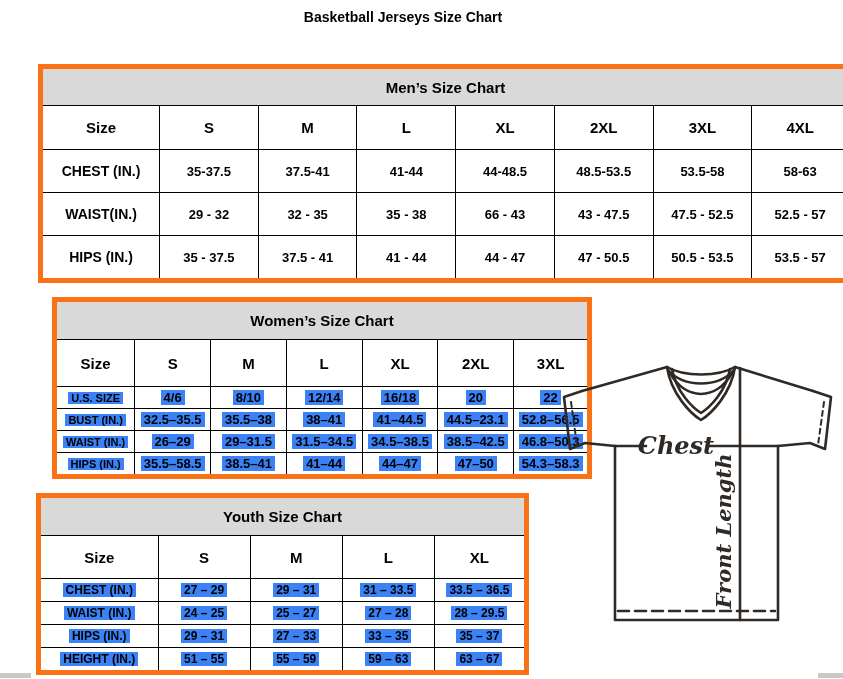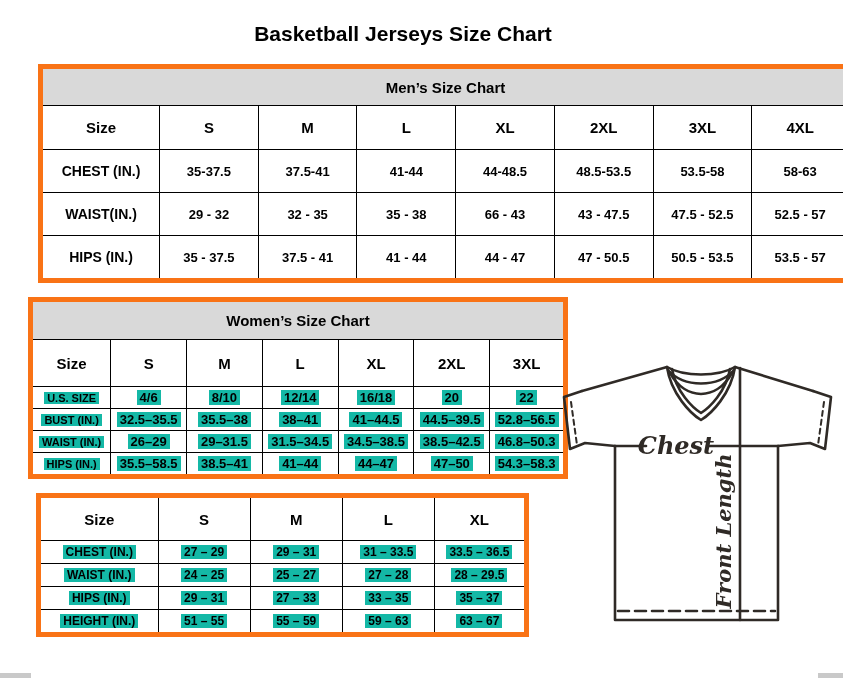--- a/index.html
+++ b/index.html
@@ -1,54 +1,54 @@
 <!DOCTYPE html>
 <html><head>
 <meta charset="utf-8">
 <style>
   html,body{margin:0;padding:0;}
   body{
     width:843px;height:679px;position:relative;background:#ffffff;
     font-family:"Liberation Sans",sans-serif;color:#000;overflow:hidden;
   }
   .page-title{
-    position:absolute;top:22px;left:0;width:806px;text-align:center;
-    font-size:21px;font-weight:bold;letter-spacing:0;
+    position:absolute;top:9px;left:0;width:806px;text-align:center;
+    font-size:14px;font-weight:bold;letter-spacing:0;
   }
   table.size-table{
     position:absolute;border-collapse:collapse;table-layout:fixed;
     border:5px solid #f97316;
     margin-left:24px;
   }
   table.size-table th,table.size-table td{
     border:1px solid #000;text-align:center;vertical-align:middle;padding:0;
     font-weight:bold;
   }
   th.band{background:#d9d9d9;font-size:15px;}
   
   table.mens{left:14px;top:64px;width:815px;}
   .mens th.band{height:36px;}
   .mens th.colhead{height:43px;font-size:15px;}
   .mens td{height:42px;font-size:13px;}
   .mens td.rowlabel{font-size:14px;}
   
-  table.womens{left:4px;top:297px;width:540px;}
+  table.womens{left:28px;top:297px;width:540px;}
   .womens th.band{height:37px;}
   .womens th.colhead{height:46px;font-size:15px;}
   .womens td{height:21px;font-size:13px;}
   .womens td.rowlabel{font-size:11px;}
   
   table.youth{left:12px;top:493px;width:493px;}
   .youth th.band{height:37px;}
   .youth th.colhead{height:42px;font-size:15px;}
   .youth td{height:22px;font-size:12px;}
   .youth td.rowlabel{font-size:12px;}
   
   .womens .val,.womens .lbl,.youth .val,.youth .lbl{
-    background:#14b8a6;padding:0 3px;
+    background:#3b82f6;padding:0 3px;
   }
   .jersey{position:absolute;left:556px;top:356px;width:282px;height:272px;text-align:center;}
   .scroll-frag{position:absolute;height:5px;background:#c9c9c9;}
   .scroll-frag.left{left:0;top:673px;width:31px;}
   .scroll-frag.right{left:818px;top:673px;width:25px;}
 </style>
 </head>
 <body>
 
 <div class="page-title">Basketball Jerseys Size Chart</div>
@@ -145,21 +145,21 @@
         <td><span class="val">16/18</span></td>
         <td><span class="val">20</span></td>
         <td><span class="val">22</span></td>
       </tr>
       <tr>
         <td class="rowlabel"><span class="lbl">BUST (IN.)</span></td>
         <td><span class="val">32.5–35.5</span></td>
         <td><span class="val">35.5–38</span></td>
         <td><span class="val">38–41</span></td>
         <td><span class="val">41–44.5</span></td>
-        <td><span class="val">44.5–39.5</span></td>
+        <td><span class="val">44.5–23.1</span></td>
         <td><span class="val">52.8–56.5</span></td>
       </tr>
       <tr>
         <td class="rowlabel"><span class="lbl">WAIST (IN.)</span></td>
         <td><span class="val">26–29</span></td>
         <td><span class="val">29–31.5</span></td>
         <td><span class="val">31.5–34.5</span></td>
         <td><span class="val">34.5–38.5</span></td>
         <td><span class="val">38.5–42.5</span></td>
         <td><span class="val">46.8–50.3</span></td>
@@ -177,20 +177,23 @@
   </table>
 <table class="size-table youth">
     <colgroup>
       <col style="width: 24.5%;">
       <col>
       <col>
       <col>
       <col>
     </colgroup>
     <thead>
+      <tr>
+        <th colspan="5" class="band">Youth Size Chart</th>
+      </tr>
       <tr>
         <th class="colhead">Size</th>
         <th class="colhead">S</th>
         <th class="colhead">M</th>
         <th class="colhead">L</th>
         <th class="colhead">XL</th>
       </tr>
     </thead>
     <tbody>
       <tr>

